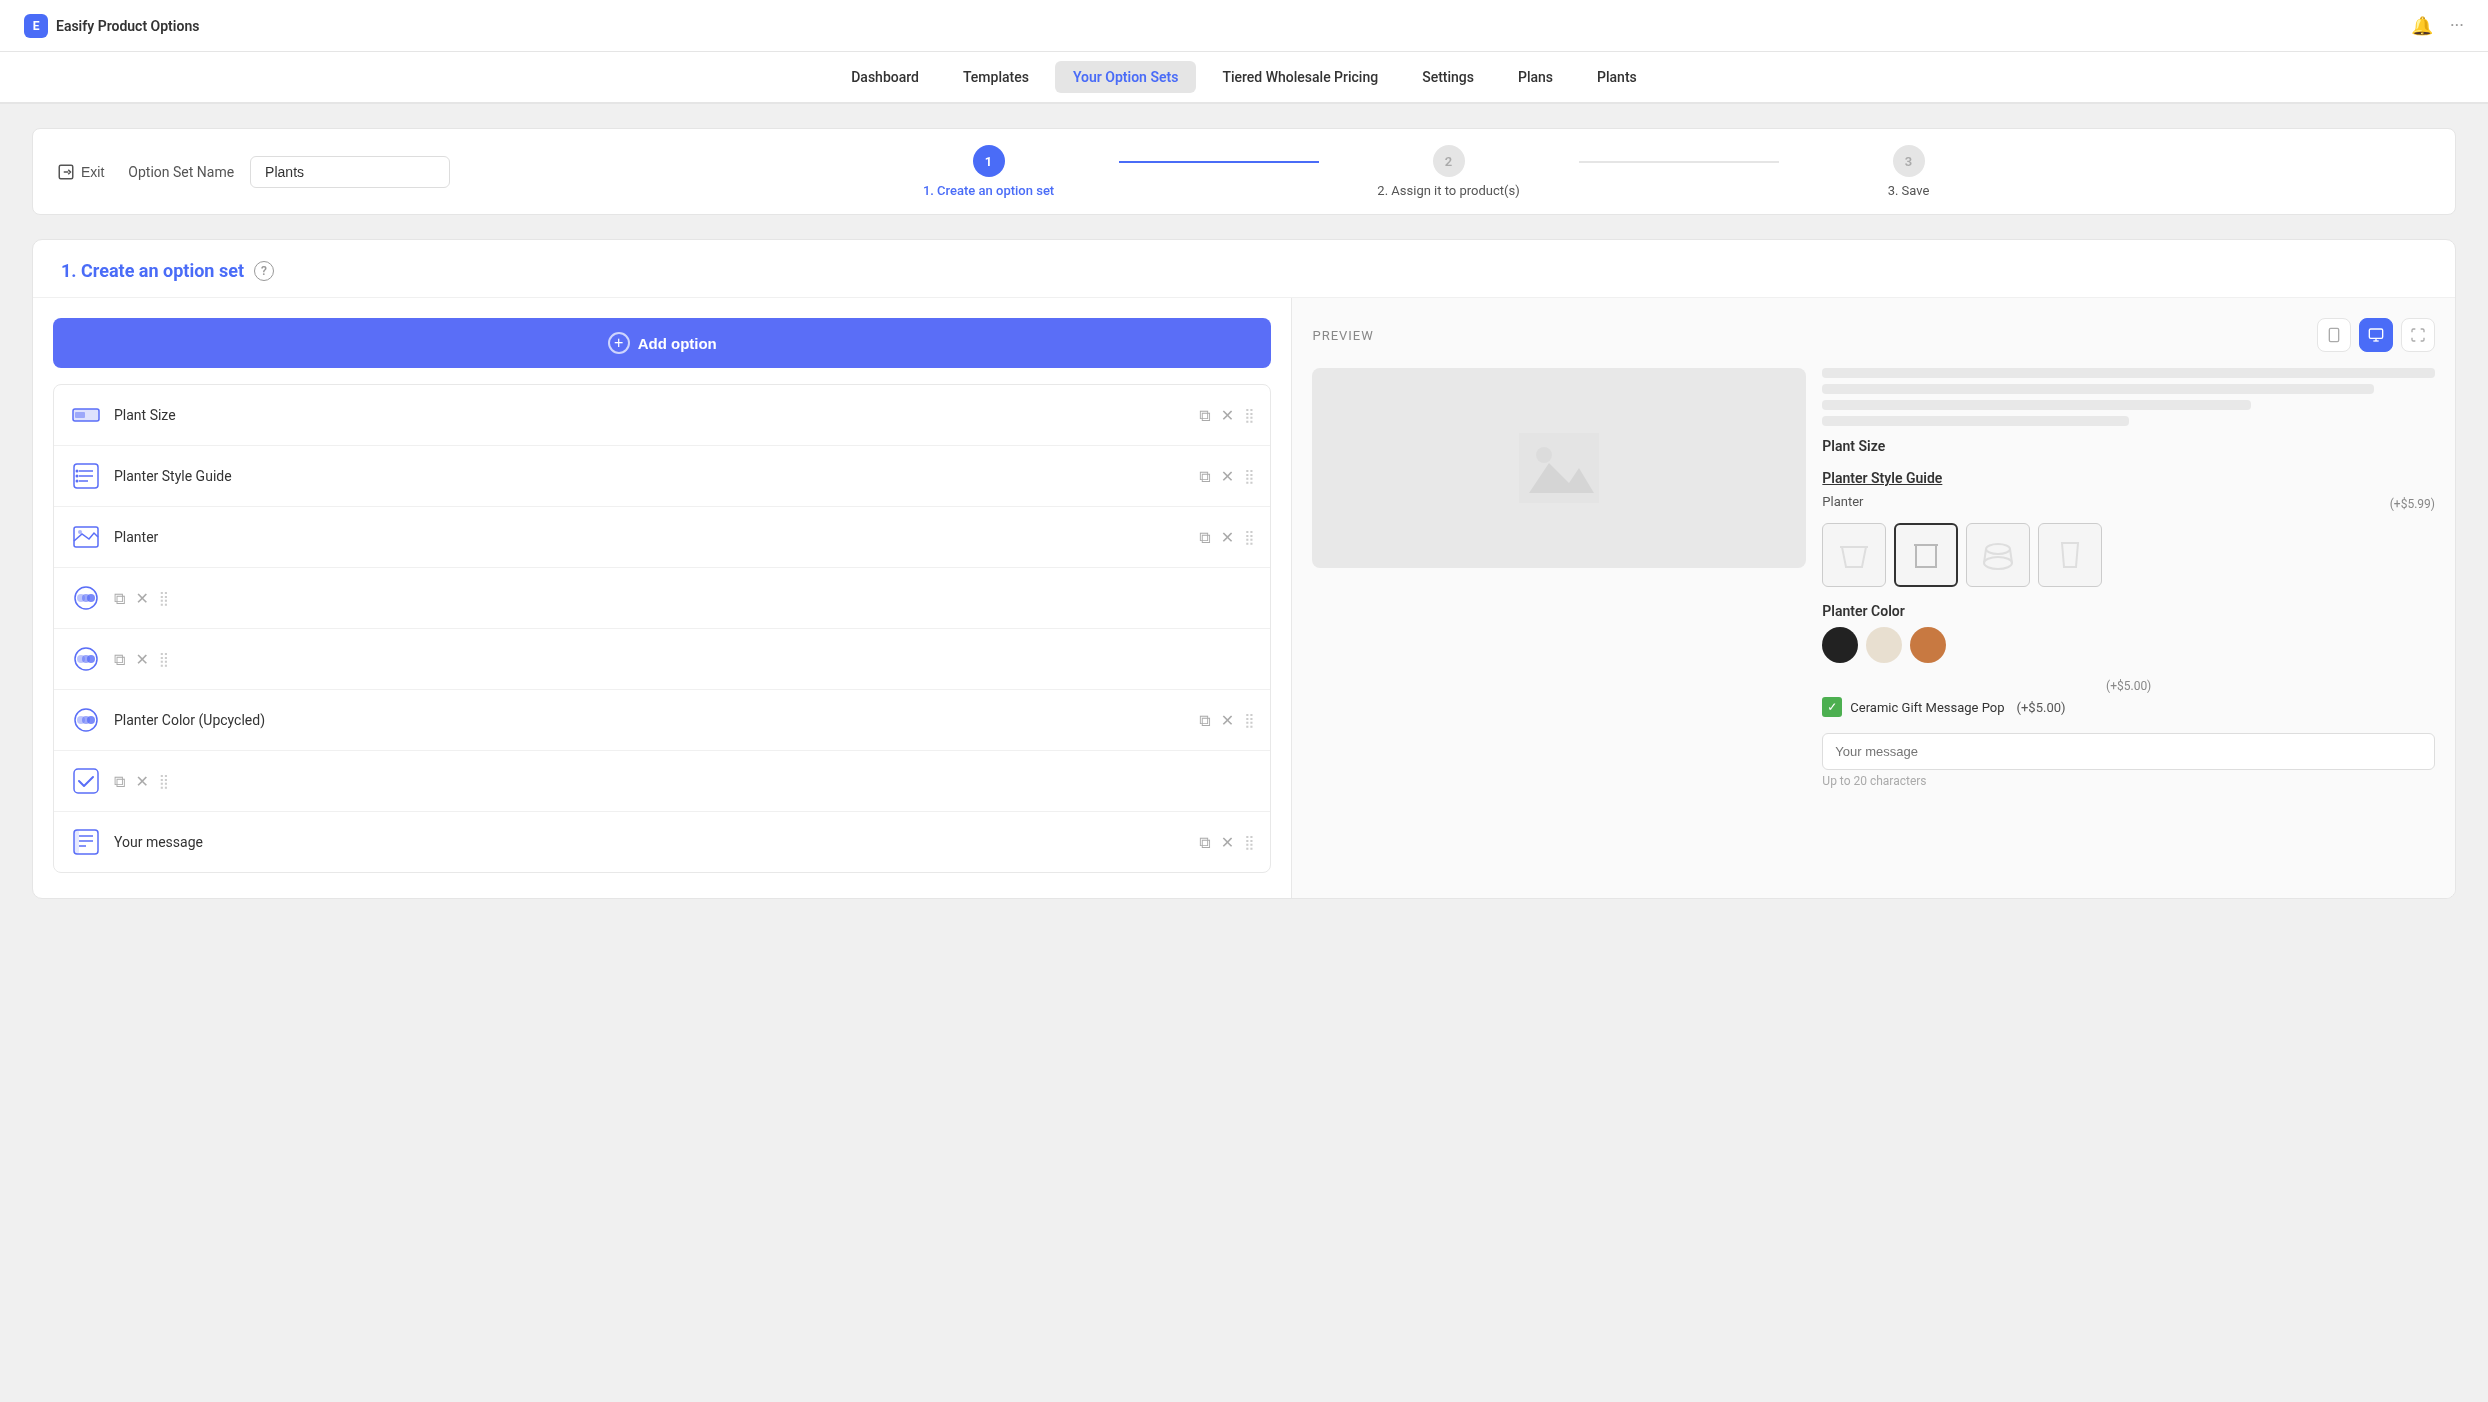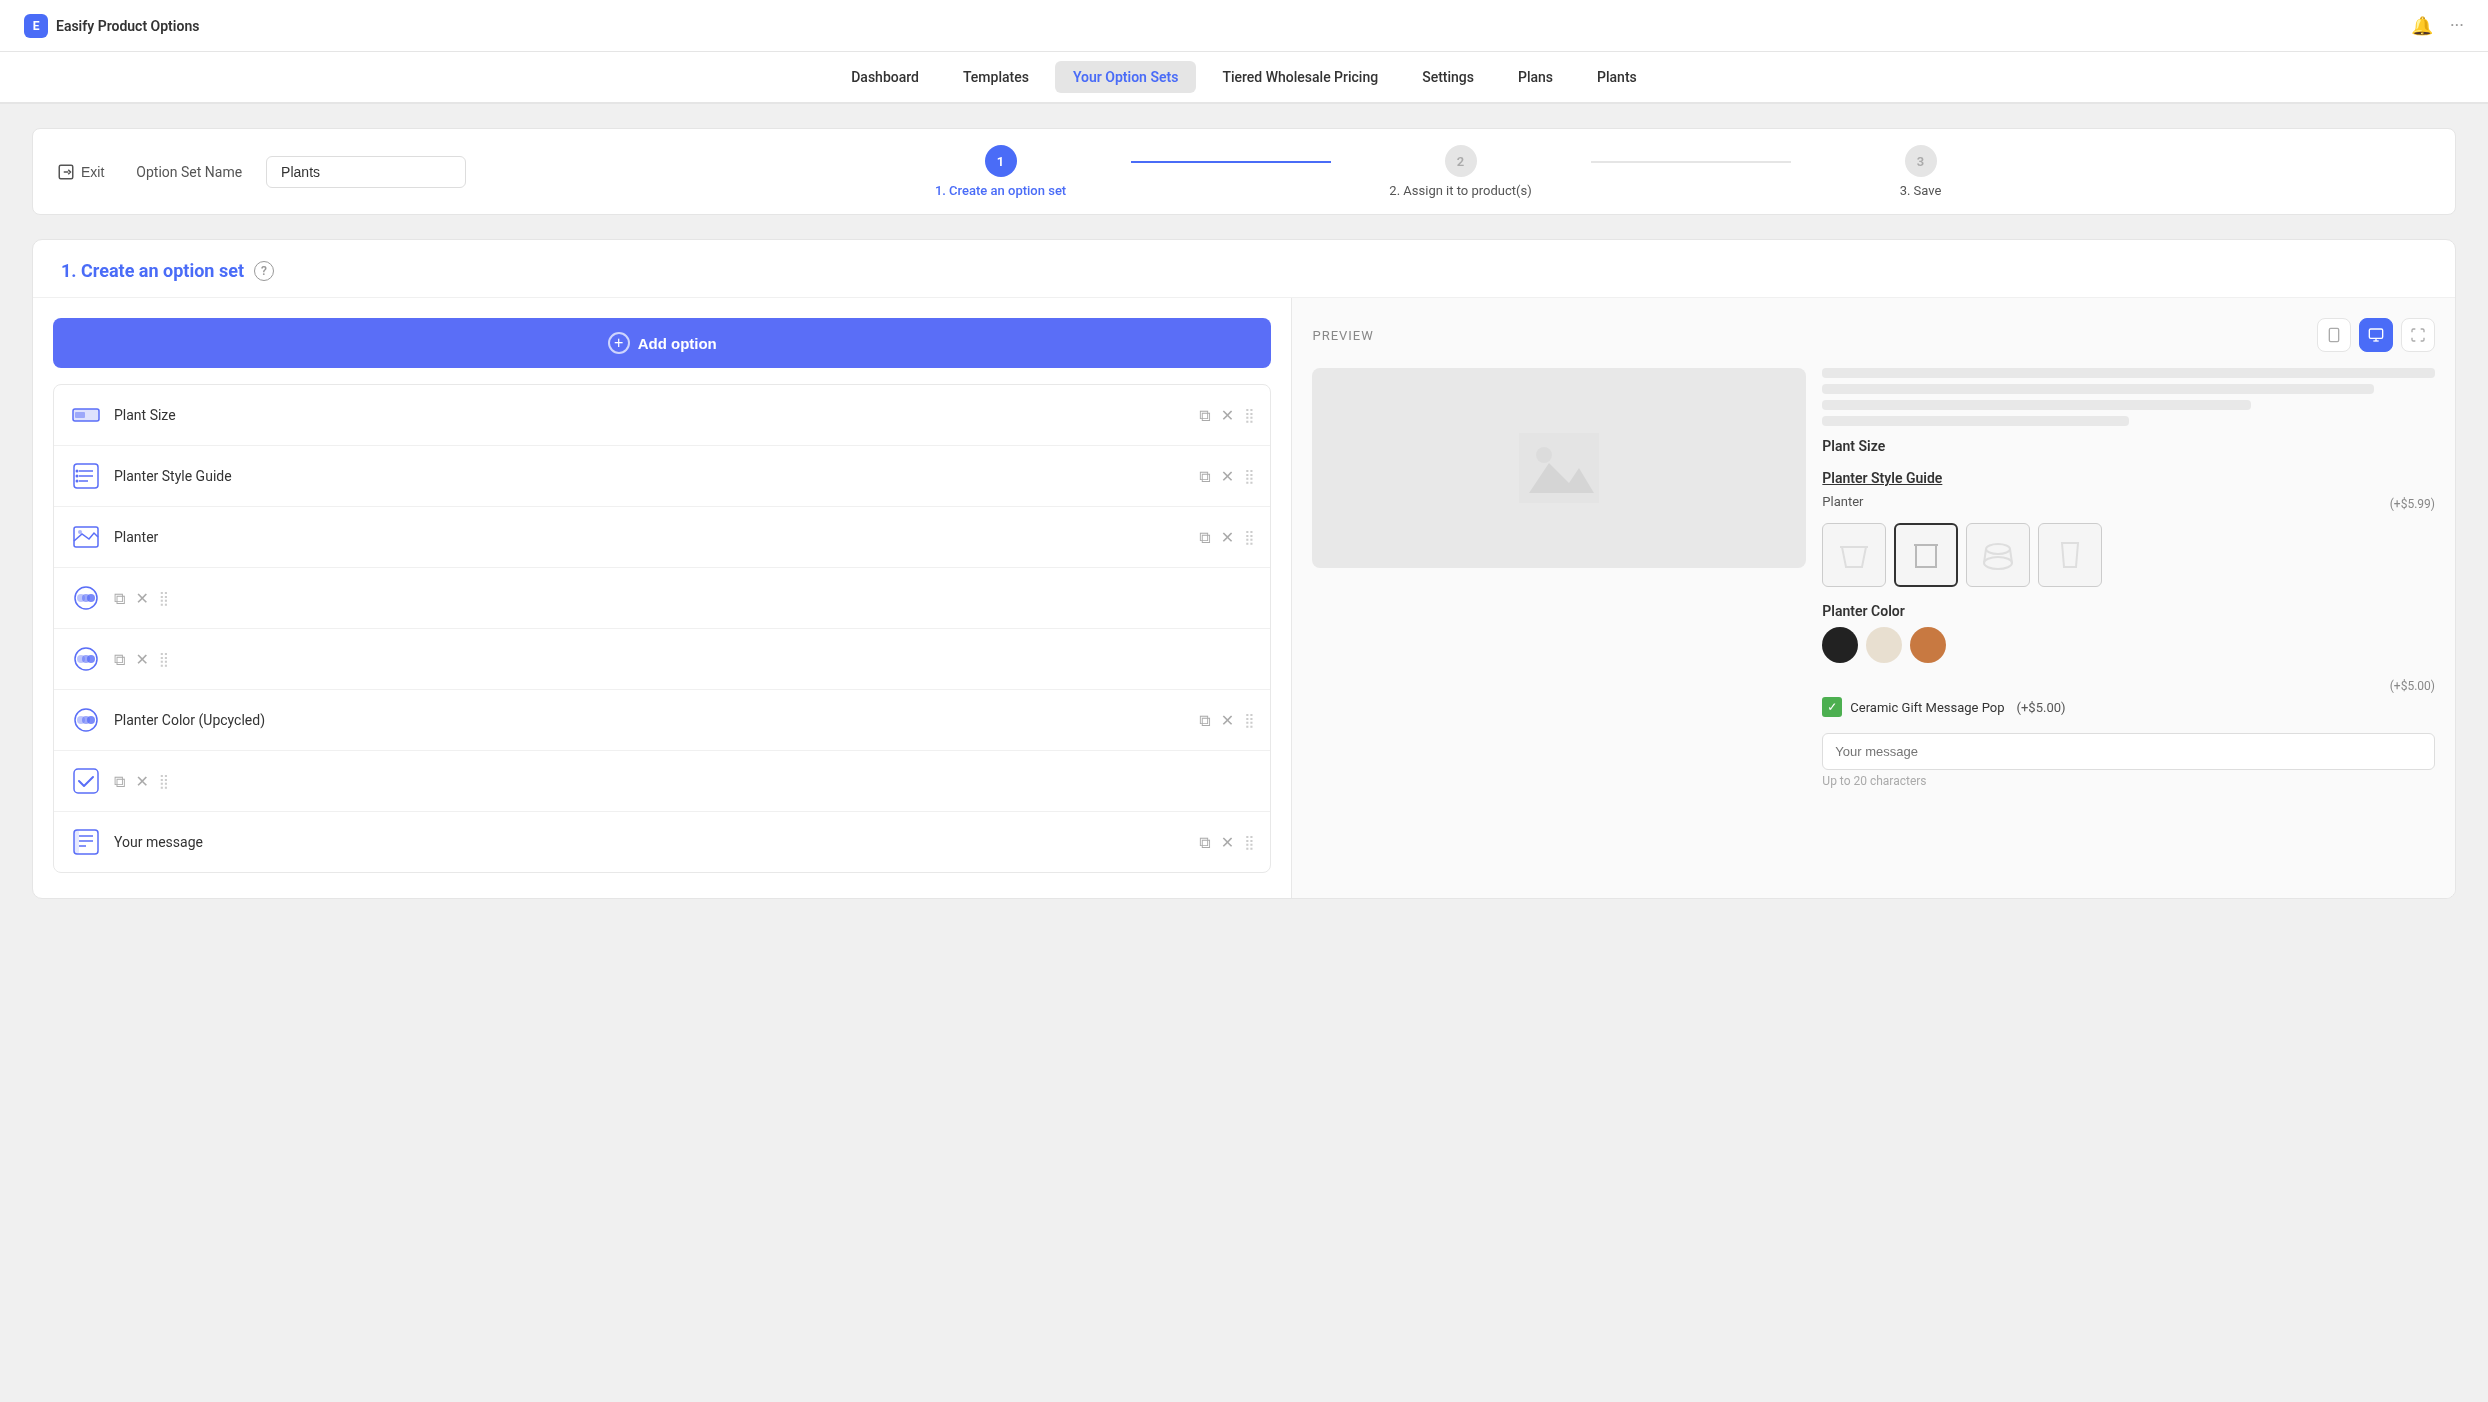--- a/index.html
+++ b/index.html
@@ -43,21 +43,21 @@
     }
     .nav-item.active { background: #e5e5e5; color: #4a6cf7; font-weight: 600; }
 
     
     .content { padding: 24px 32px; }
 
     
     .wizard-header {
       display: flex;
       align-items: center;
-      gap: 24px;
+      gap: 16px;
       margin-bottom: 24px;
       background: #fff;
       padding: 16px 24px;
       border-radius: 8px;
       border: 1px solid #e5e5e5;
     }
     .exit-btn {
       display: flex; align-items: center; gap: 6px;
       cursor: pointer; color: #555; font-size: 14px; font-weight: 500;
       border: none; background: none;
@@ -188,21 +188,21 @@
       width: 64px; height: 64px; border: 1.5px solid #ccc; border-radius: 6px;
       display: flex; align-items: center; justify-content: center; background: #f5f5f5;
       overflow: hidden;
     }
     .preview-img-box.selected { border-color: #333; border-width: 2px; }
     .preview-img-box svg { width: 40px; height: 40px; opacity: 0.3; }
     .preview-colors { display: flex; gap: 8px; }
     .preview-color-dot {
       width: 36px; height: 36px; border-radius: 50%;
     }
-    .preview-price-note { font-size: 12px; color: #888; text-align: right; margin-bottom: 4px; }
+    .preview-price-note { font-size: 12px; color: #888; text-align: center; margin-bottom: 4px; }
     .preview-checkbox-row {
       display: flex; align-items: center; gap: 8px; font-size: 13px; color: #333; margin-bottom: 4px;
     }
     .preview-checkbox {
       width: 20px; height: 20px; background: #4caf50; border-radius: 3px;
       display: flex; align-items: center; justify-content: center; color: #fff; font-size: 12px;
     }
     .preview-text-input {
       width: 100%; border: 1px solid #ddd; border-radius: 6px;
       padding: 10px 12px; font-size: 13px; color: #aaa; background: #fff;

